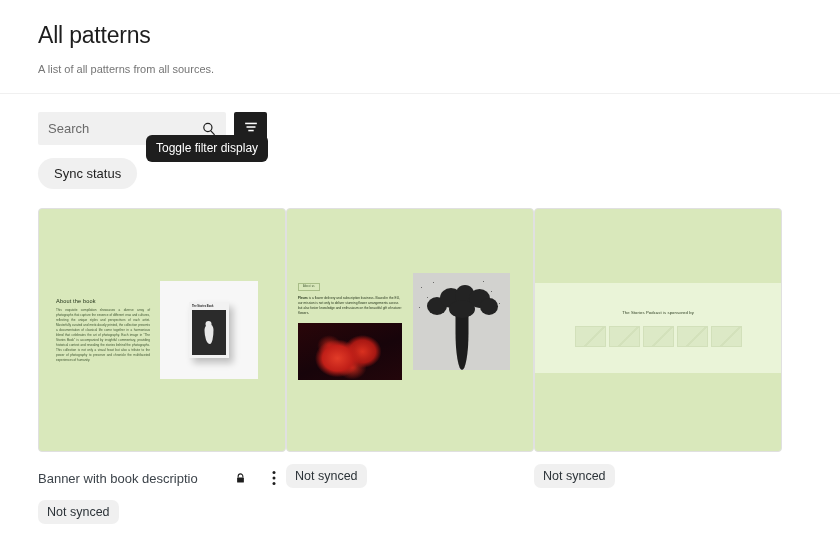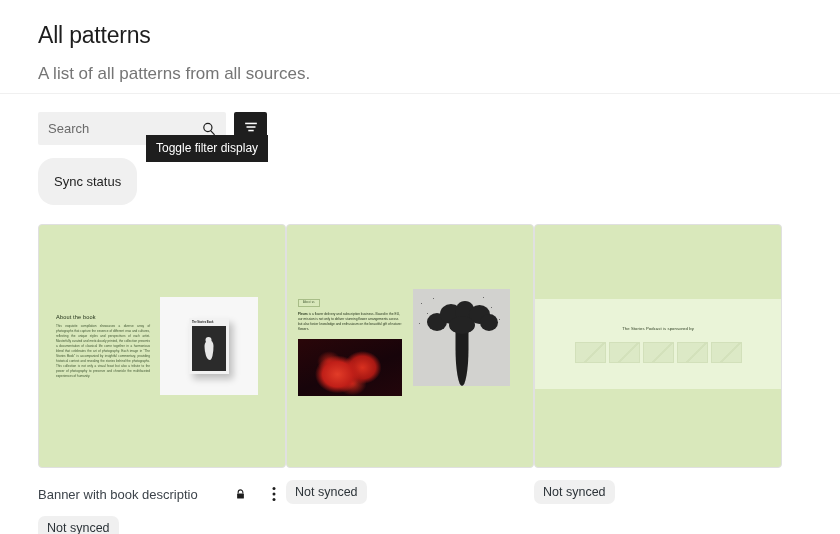--- a/index.html
+++ b/index.html
@@ -17,21 +17,21 @@
     height: 94px;
   }
   .page-title {
     font-size: 23px;
     font-weight: normal;
     color: #1e1e1e;
     letter-spacing: -0.2px;
     line-height: 1.2;
   }
   .page-subtitle {
-    font-size: 17px;
+    font-size: 11px;
     color: #757575;
     margin-top: 12px;
     line-height: 1.4;
   }
 
   
   .toolbar-area { padding: 18px 38px 0 38px; position: relative; }
   .toolbar-row { display: flex; align-items: center; gap: 8px; }
 
   .search-box {
@@ -75,34 +75,34 @@
   }
 
   .tooltip {
     position: absolute;
     top: 41px;
     left: 146px;
     background: #1e1e1e;
     color: #ffffff;
     font-size: 12px;
     padding: 6px 10px 7px 10px;
-    border-radius: 0;
+    border-radius: 6px;
     white-space: nowrap;
     z-index: 20;
   }
 
   .chip-row { margin-top: 13px; display: flex; gap: 8px; }
   .chip {
     background: #f0f0f0;
     border: none;
     border-radius: 16px;
     font-family: "Liberation Sans", sans-serif;
     font-size: 13px;
     color: #1e1e1e;
-    padding: 16px 16px;
+    padding: 8px 16px;
     cursor: pointer;
   }
 
   
   .grid {
     display: flex;
     padding: 19px 38px 0 38px;
   }
   .card { width: 248px; flex-shrink: 0; }
 

